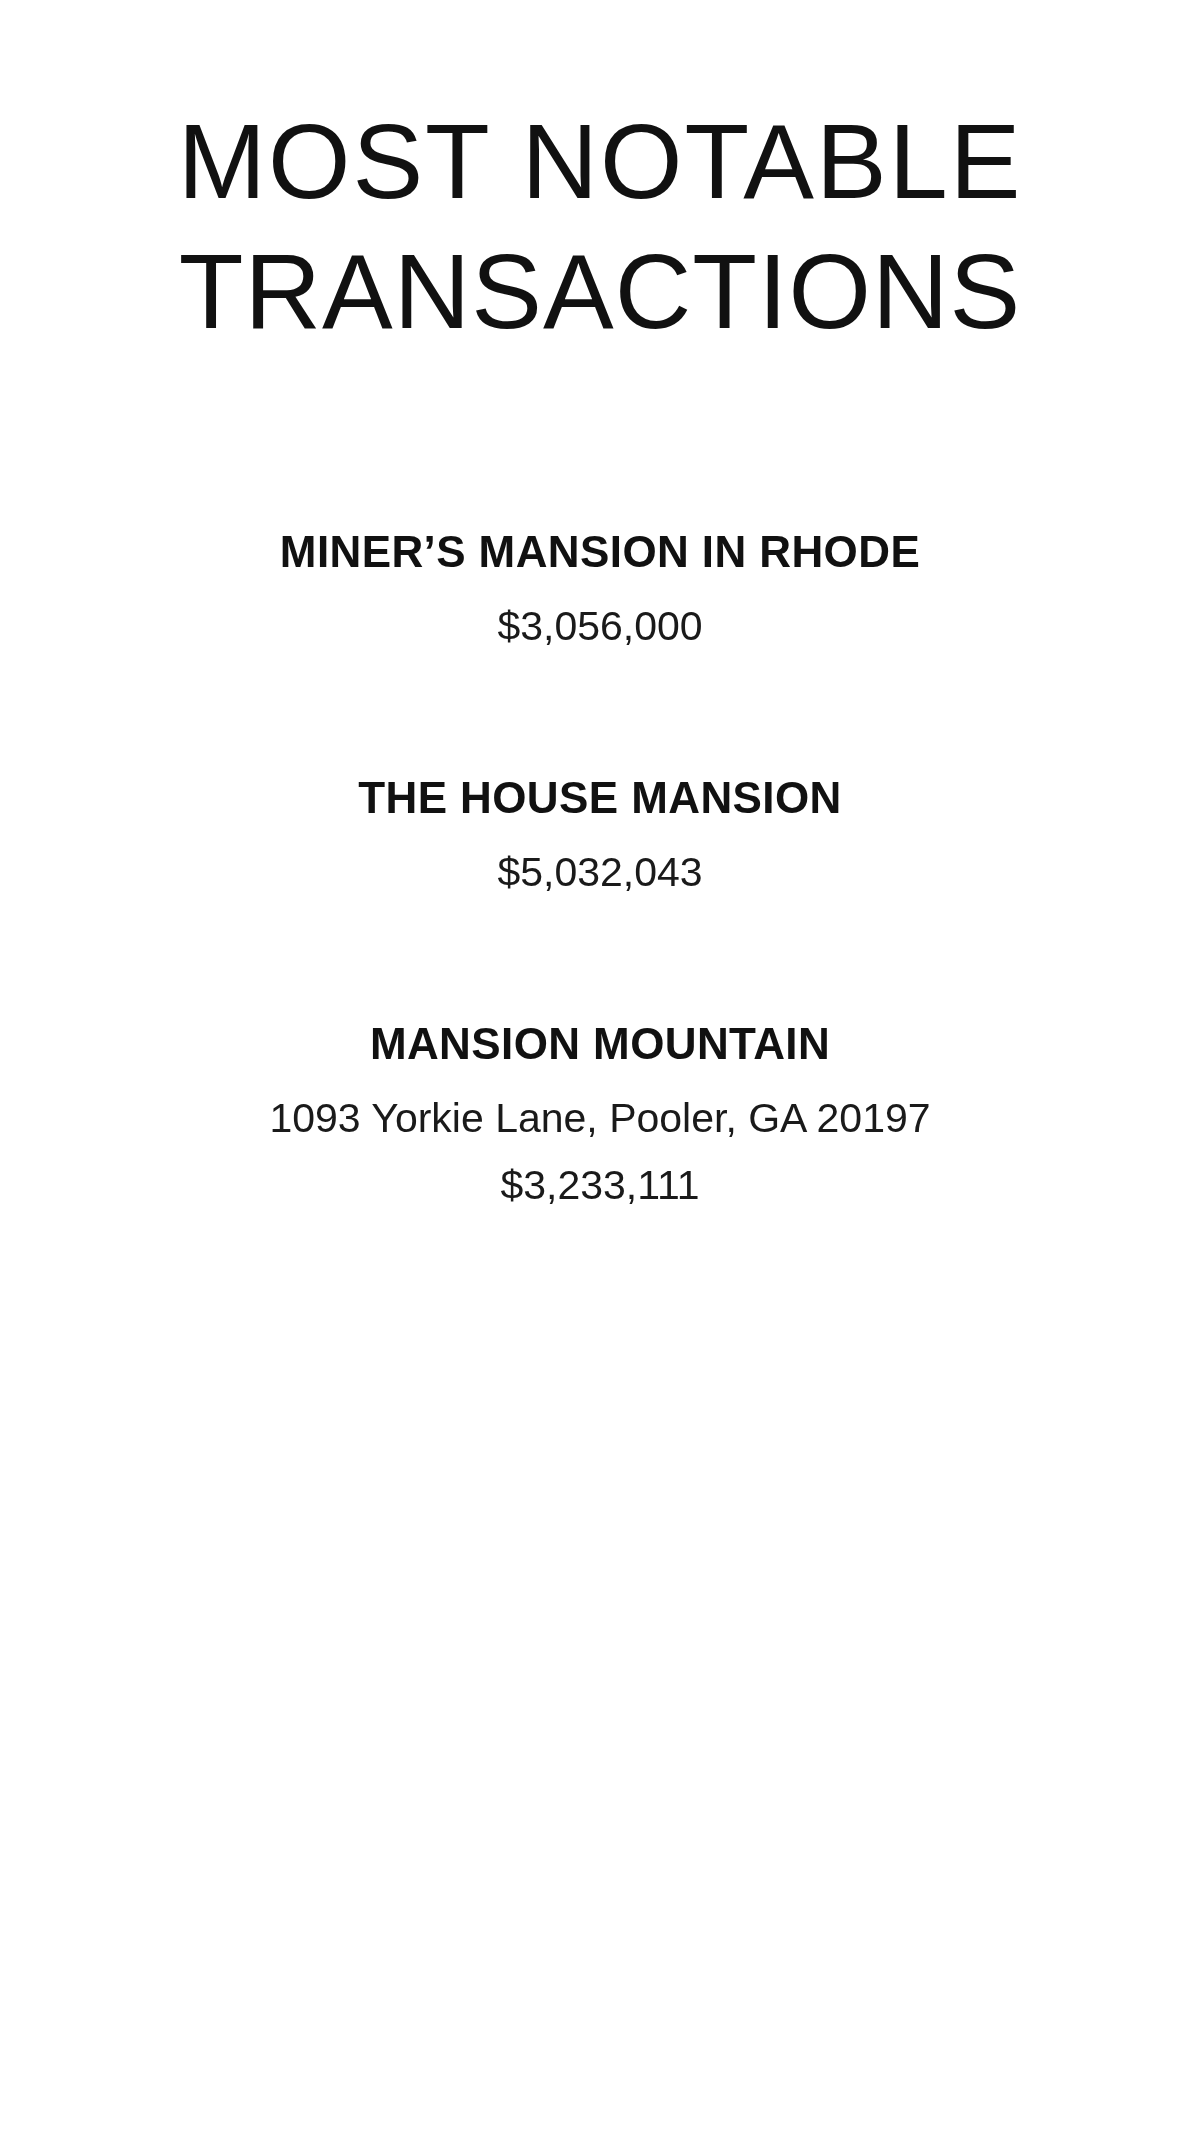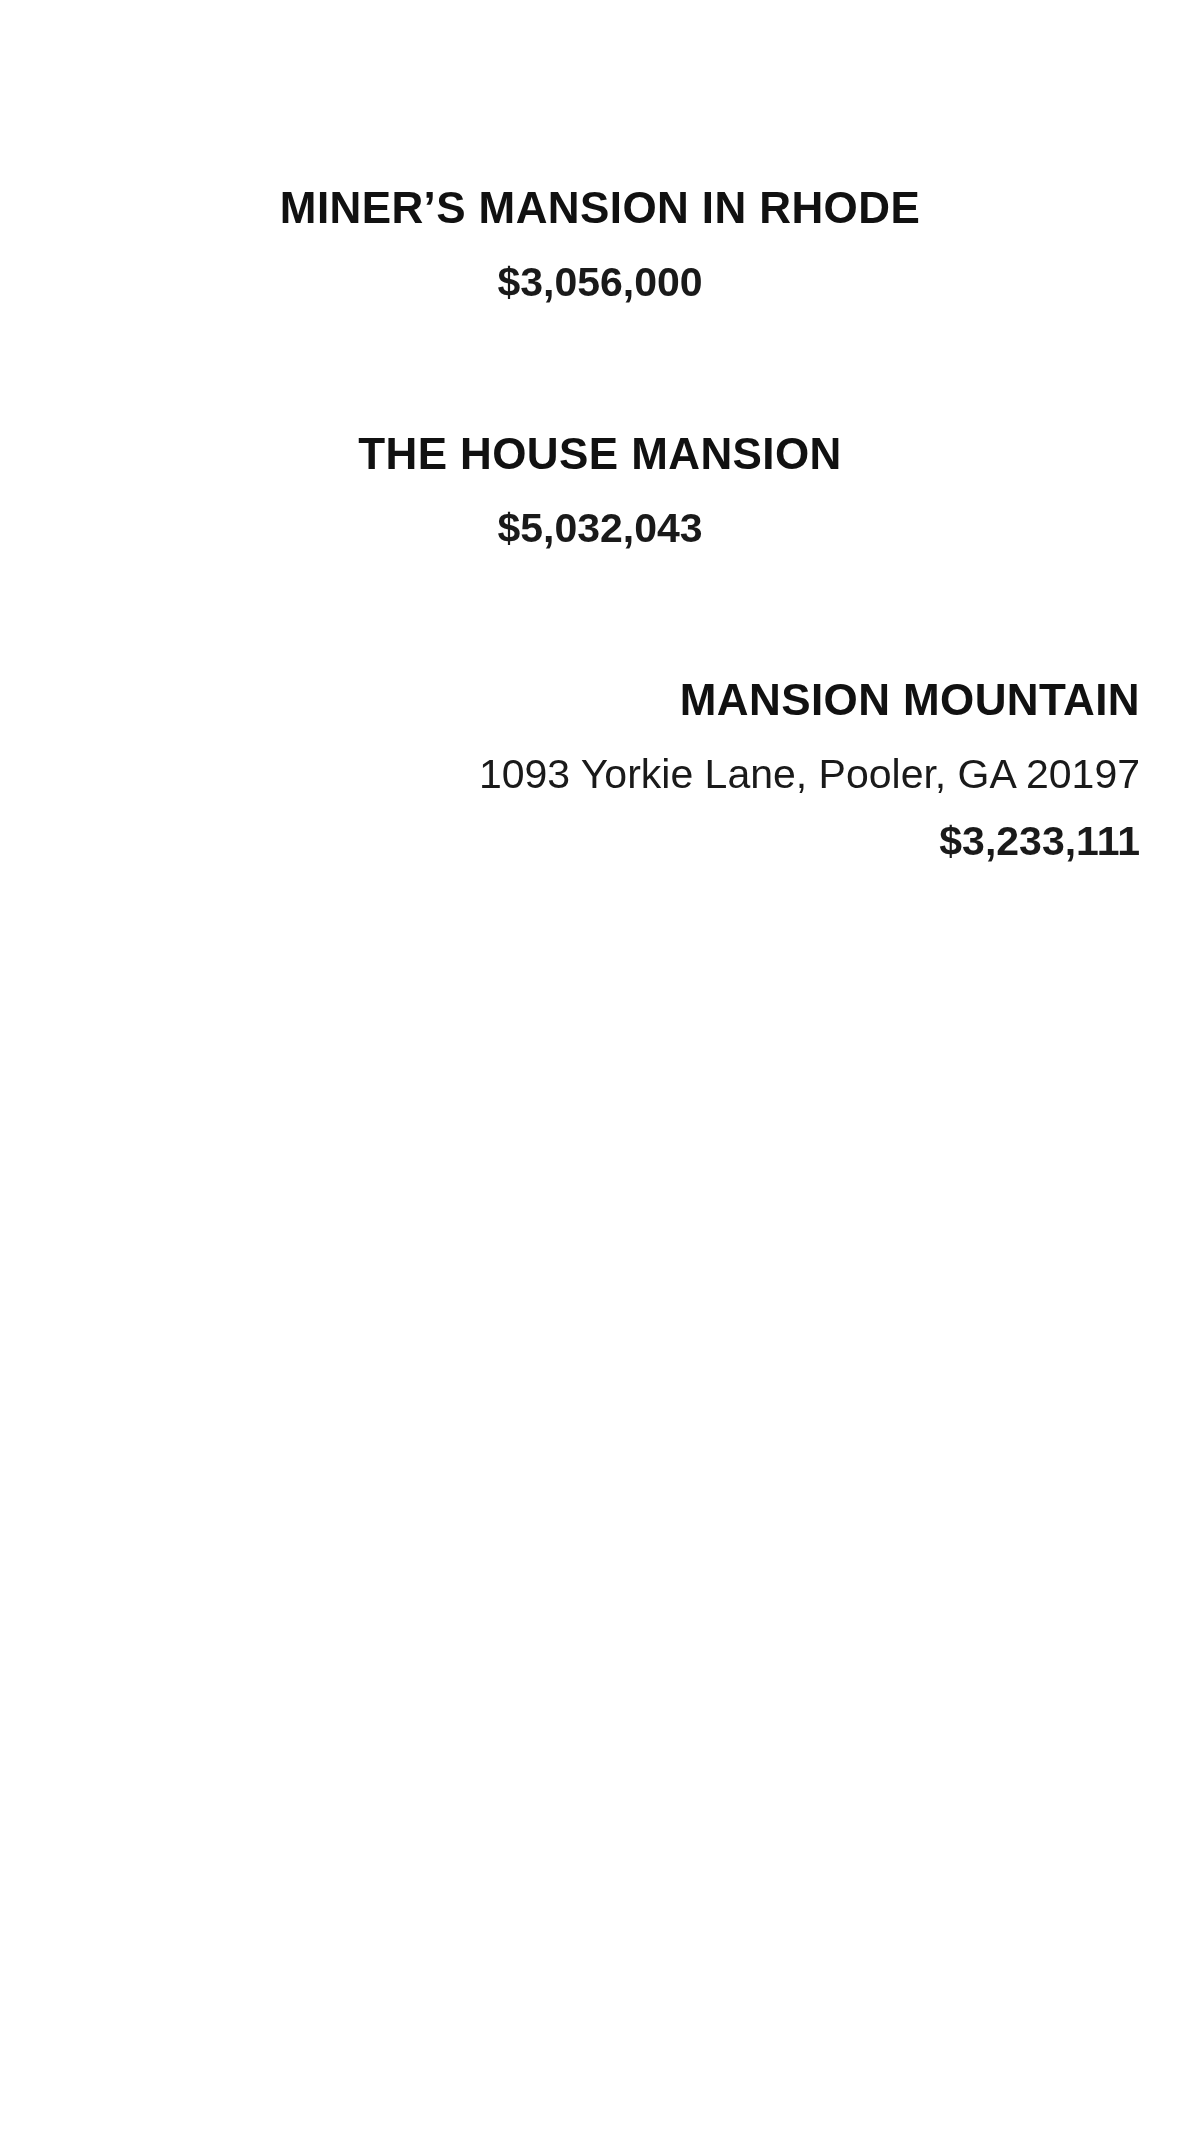--- a/index.html
+++ b/index.html
@@ -43,53 +43,56 @@
   }
   .listings {
     margin-top: 182px;
   }
   .listing {
     text-align: center;
     margin-bottom: 120px;
   }
   .listing:last-child {
     margin-bottom: 11px;
-    text-align: right;
   }
   .listing-name {
     font-size: 44px;
     font-weight: 700;
     letter-spacing: 0.4px;
     line-height: 1.2;
     margin: 0 0 22px 0;
     color: #111111;
   }
   .listing-address {
     font-size: 41px;
     font-weight: 400;
     line-height: 1.25;
     margin: 0 0 16px 0;
     color: #1a1a1a;
   }
   .listing-price {
     font-size: 41px;
-    font-weight: 700;
+    font-weight: 400;
     line-height: 1.25;
     margin: 0;
     color: #1a1a1a;
   }
   .spacer-bottom {
     height: 1px;
   }
 </style>
 </head>
 <body>
 
 <div class="page">
 
+  <div class="title-block">
+    <div class="title-line">MOST NOTABLE</div>
+    <div class="title-line second">TRANSACTIONS</div>
+  </div>
 
   <div class="listings">
 
     <div class="listing">
       <div class="listing-name">MINER’S MANSION IN RHODE</div>
       <div class="listing-price">$3,056,000</div>
     </div>
 
     <div class="listing">
       <div class="listing-name">THE HOUSE MANSION</div>

